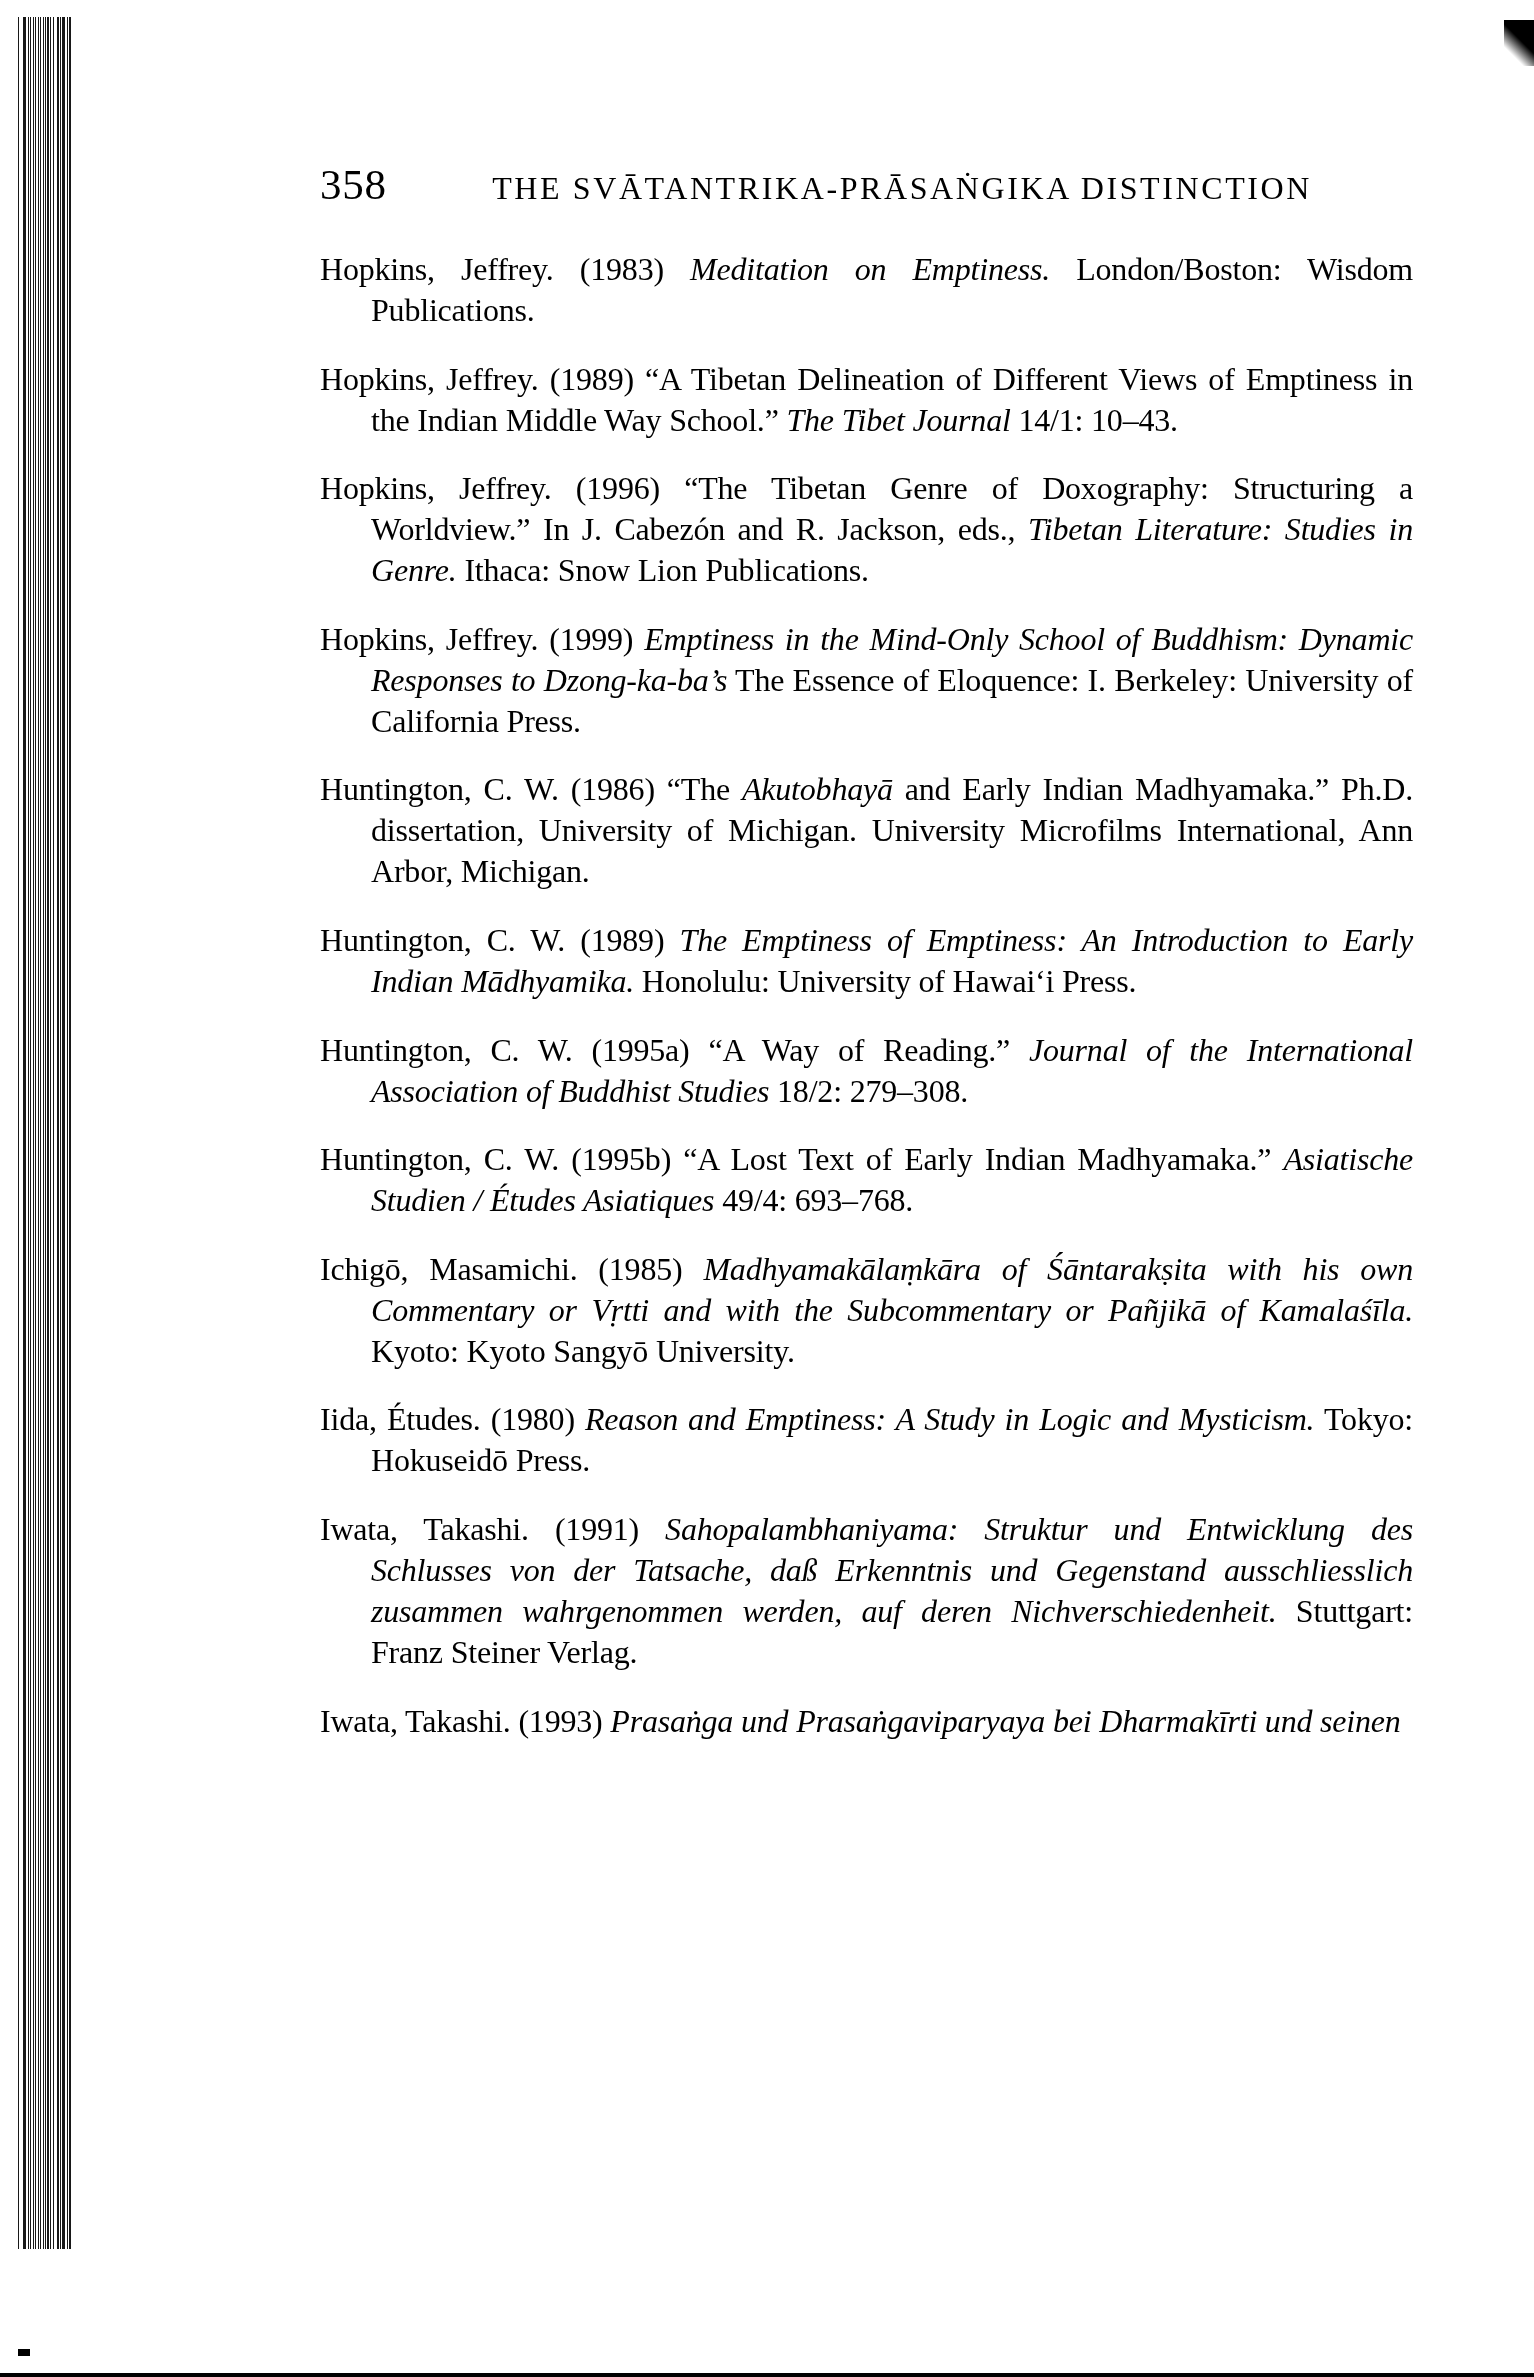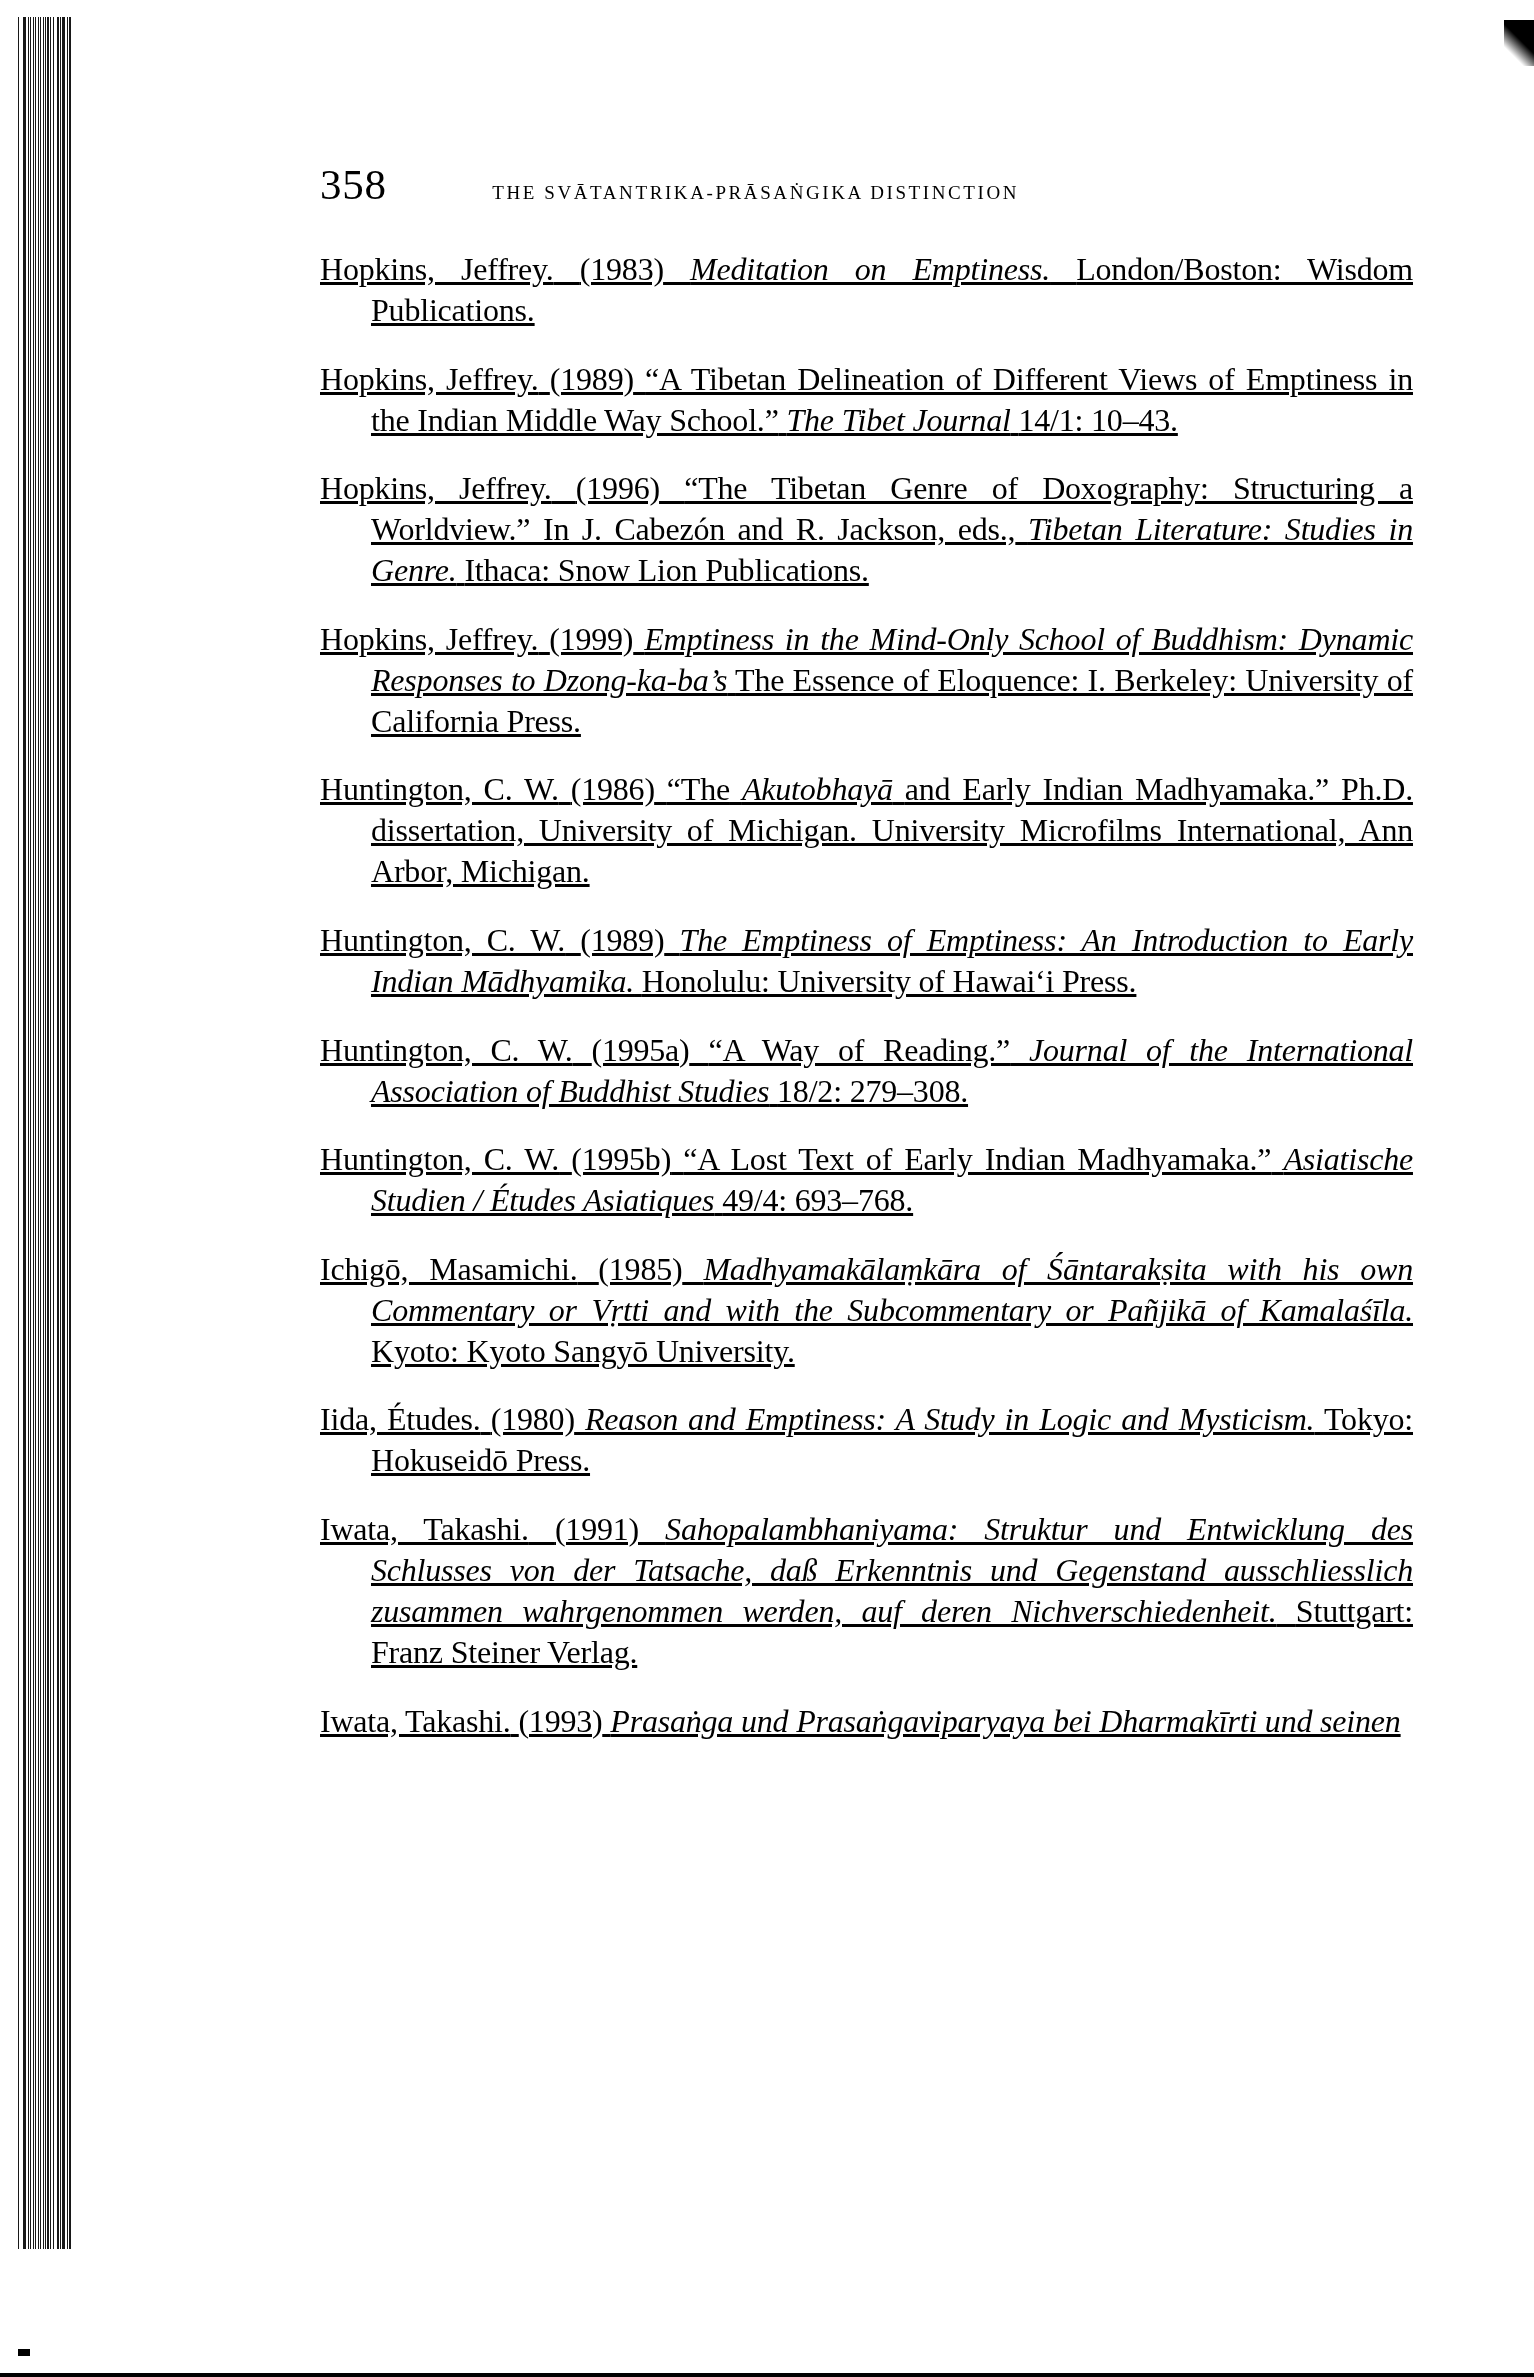--- a/index.html
+++ b/index.html
@@ -72,37 +72,36 @@
       letter-spacing: 0.7px;
     }
     .page-number {
       display: inline-block;
       width: 164px;
       font-size: 43px;
     }
     .running-title {
       display: inline-block;
       letter-spacing: 2.6px;
-      font-size: 19px;
+      font-size: 32px;
     }
     .bibliography {
       position: absolute;
       left: 320px;
       top: 249px;
       width: 1093px;
     }
     .entry {
       font-size: 32px;
       line-height: 41px;
       padding-left: 51px;
       text-indent: -51px;
       margin: 0 0 27.6px 0;
       text-align: justify;
       letter-spacing: -0.2px;
-      text-decoration: underline;
     }
     .entry i {
       font-style: italic;
     }
   </style>
 </head>
 <body>
 
 <div class="binding-strip"></div>
 <div class="corner-shadow"></div>

